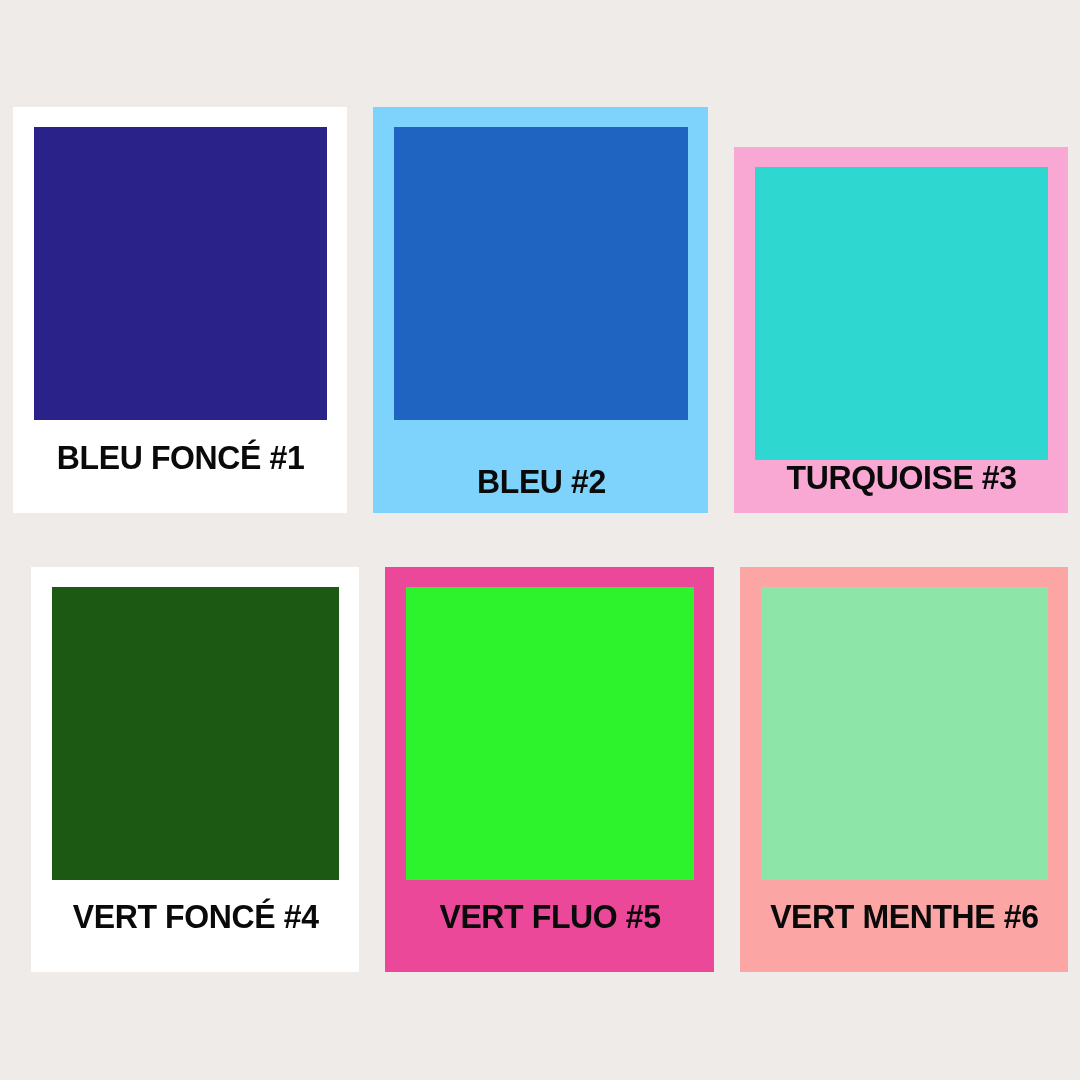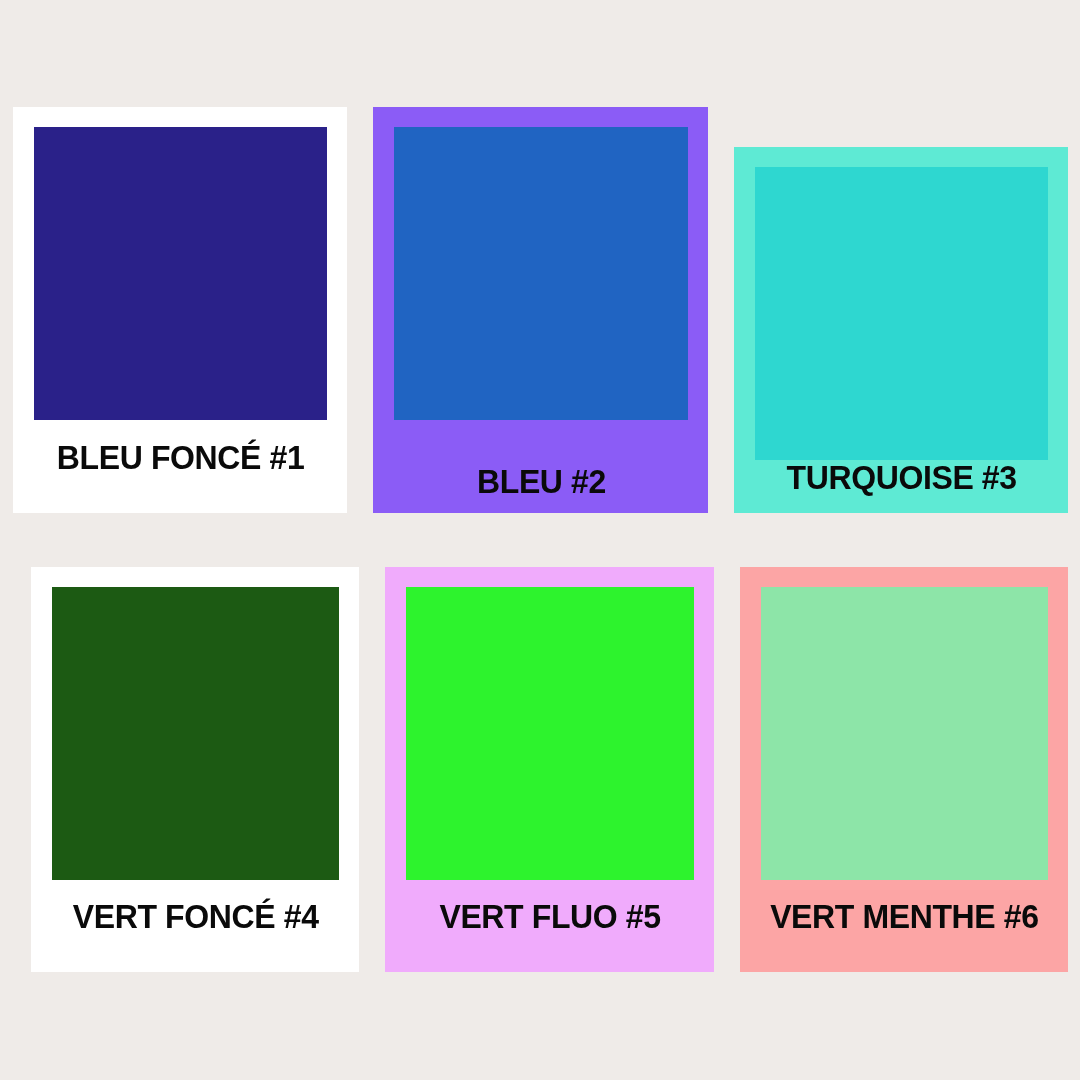--- a/index.html
+++ b/index.html
@@ -86,46 +86,46 @@
 
   <div class="palette-row row-top">
 
     <div class="swatch-card" style="background-color: rgb(255, 255, 255);">
       <div class="swatch-chip" style="background-color: rgb(42, 33, 137);"></div>
       <div class="swatch-caption-wrap">
         <div class="swatch-caption" style="color: rgb(10, 10, 10);">BLEU FONCÉ #1</div>
       </div>
     </div>
 
-    <div class="swatch-card" style="background-color: #8b5cf6; gap: 48px;">
+    <div class="swatch-card" style="background-color: #7dd3fc; gap: 48px;">
       <div class="swatch-chip" style="background-color: rgb(32, 100, 194);"></div>
       <div class="swatch-caption-wrap">
         <div class="swatch-caption" style="color: rgb(10, 10, 10);">BLEU #2</div>
       </div>
     </div>
 
-    <div class="swatch-card" style="background-color: #5eead4; margin-top: 40px;">
+    <div class="swatch-card" style="background-color: #f9a8d4; margin-top: 40px;">
       <div class="swatch-chip" style="background-color: rgb(46, 215, 208);"></div>
       <div class="swatch-caption-wrap">
         <div class="swatch-caption" style="color: rgb(10, 10, 10);">TURQUOISE #3</div>
       </div>
     </div>
 
   </div>
 
   <div class="palette-row row-bottom">
 
     <div class="swatch-card" style="background-color: rgb(255, 255, 255); margin-left: 18px;">
       <div class="swatch-chip" style="background-color: rgb(28, 90, 19);"></div>
       <div class="swatch-caption-wrap">
         <div class="swatch-caption" style="color: rgb(10, 10, 10);">VERT FONCÉ #4</div>
       </div>
     </div>
 
-    <div class="swatch-card" style="background-color: #f0abfc;">
+    <div class="swatch-card" style="background-color: #ec4899;">
       <div class="swatch-chip" style="background-color: rgb(45, 243, 45);"></div>
       <div class="swatch-caption-wrap">
         <div class="swatch-caption" style="color: rgb(10, 10, 10);">VERT FLUO #5</div>
       </div>
     </div>
 
     <div class="swatch-card" style="background-color: #fca5a5;">
       <div class="swatch-chip" style="background-color: rgb(141, 229, 168);"></div>
       <div class="swatch-caption-wrap">
         <div class="swatch-caption" style="color: rgb(10, 10, 10);">VERT MENTHE #6</div>

